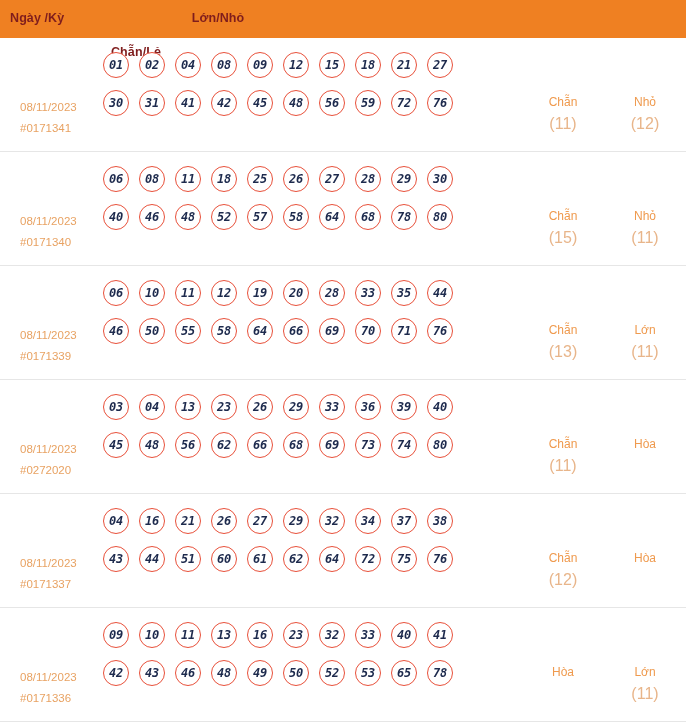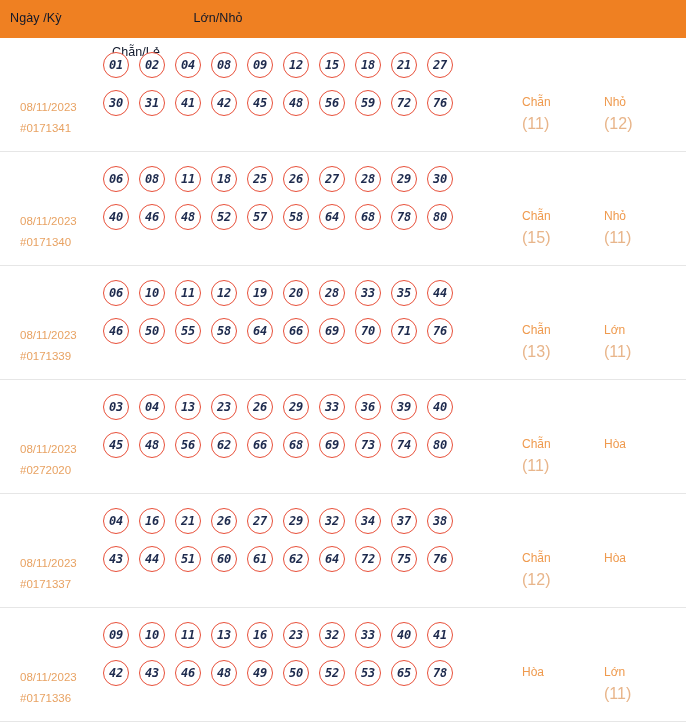--- a/index.html
+++ b/index.html
@@ -17,23 +17,23 @@
 
   
   .table-header {
     display: flex;
     align-items: flex-start;
     background: #ef8022;
     height: 38px;
     padding-top: 11px;
   }
   .th {
-    color: #0f172a;
+    color: #7f1d1d;
     font-size: 12.5px;
-    font-weight: normal;
+    font-weight: bold;
     letter-spacing: .1px;
     white-space: nowrap;
   }
   .th-date      { width: 95px; padding-left: 10px; }
   .th-result    { flex: 1 1 auto; padding-left: 14px; }
   .th-oddeven   { width: 82px; text-align: center; margin-top: 34px; }
   .th-bigsmall  { width: 82px; text-align: center; }
 
   
   .row {
@@ -79,21 +79,21 @@
     font-weight: bold;
     display: flex;
     align-items: center;
     justify-content: center;
     line-height: 1;
     letter-spacing: -.3px;
   }
 
   .cell-oddeven, .cell-bigsmall {
     width: 82px;
-    text-align: left;
+    text-align: center;
     padding-top: 44px;
     color: #ef9a4e;
     font-size: 12px;
     line-height: 21px;
   }
   .cell-oddeven .count, .cell-bigsmall .count {
     display: block;
     color: #e8b58a;
     font-size: 16px;
   }

